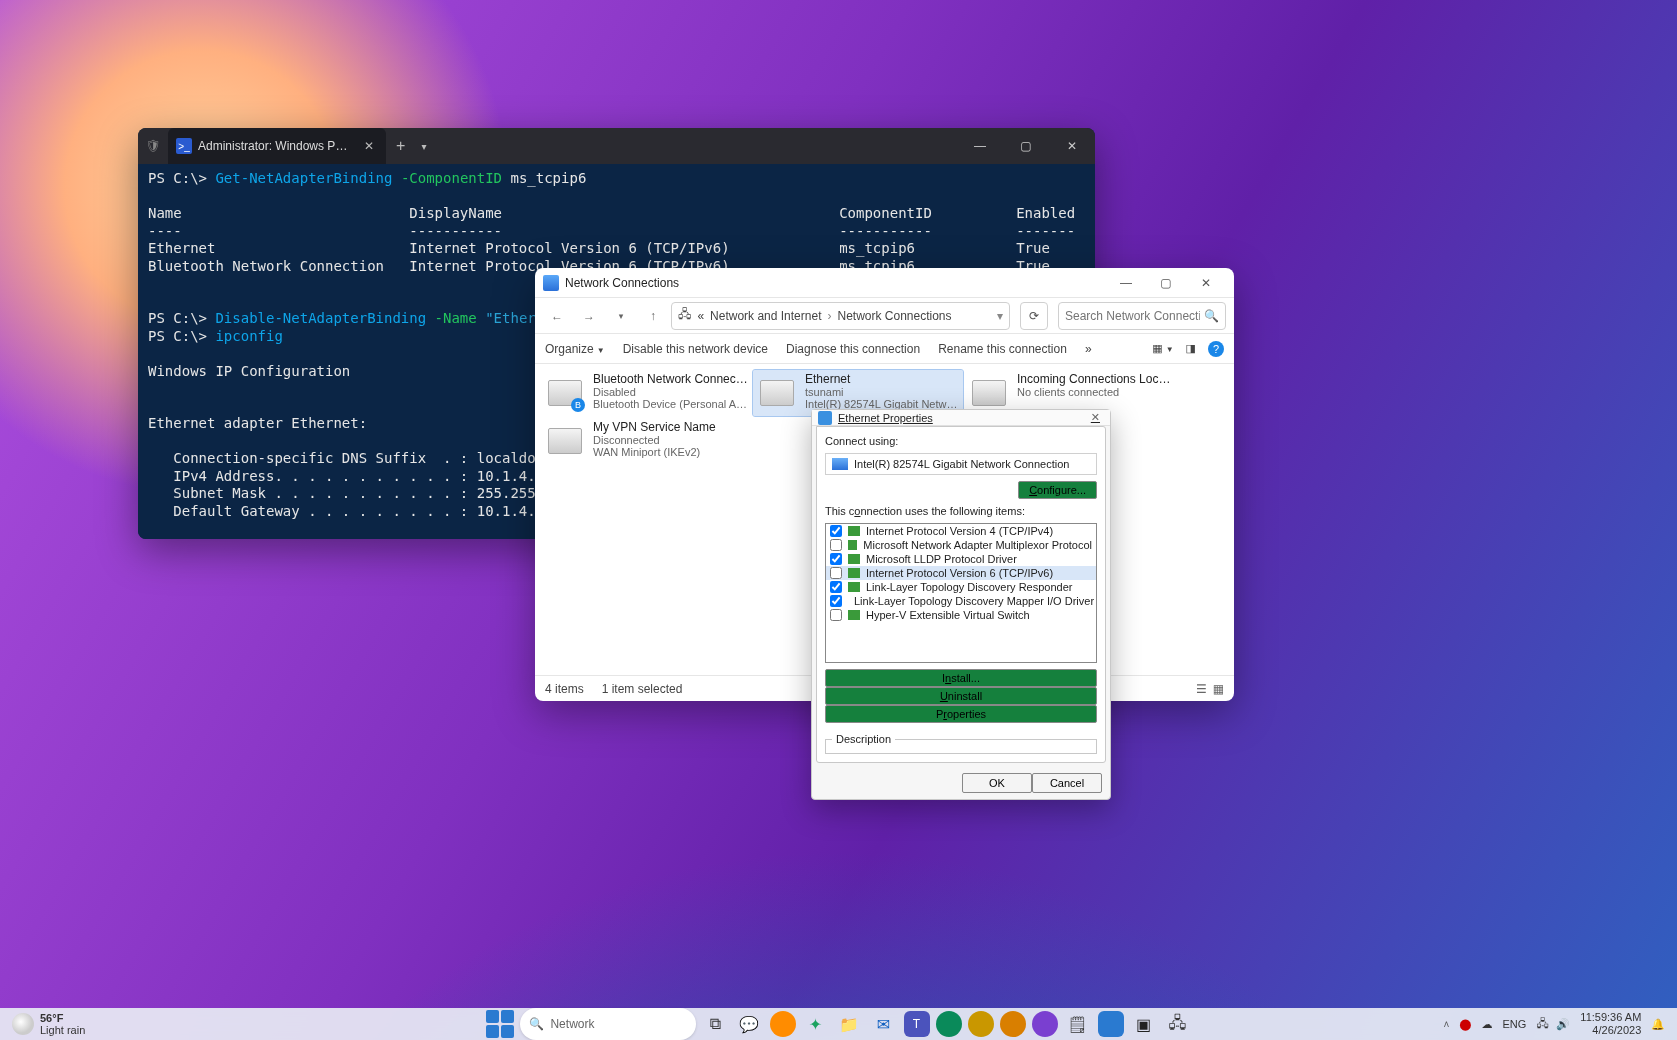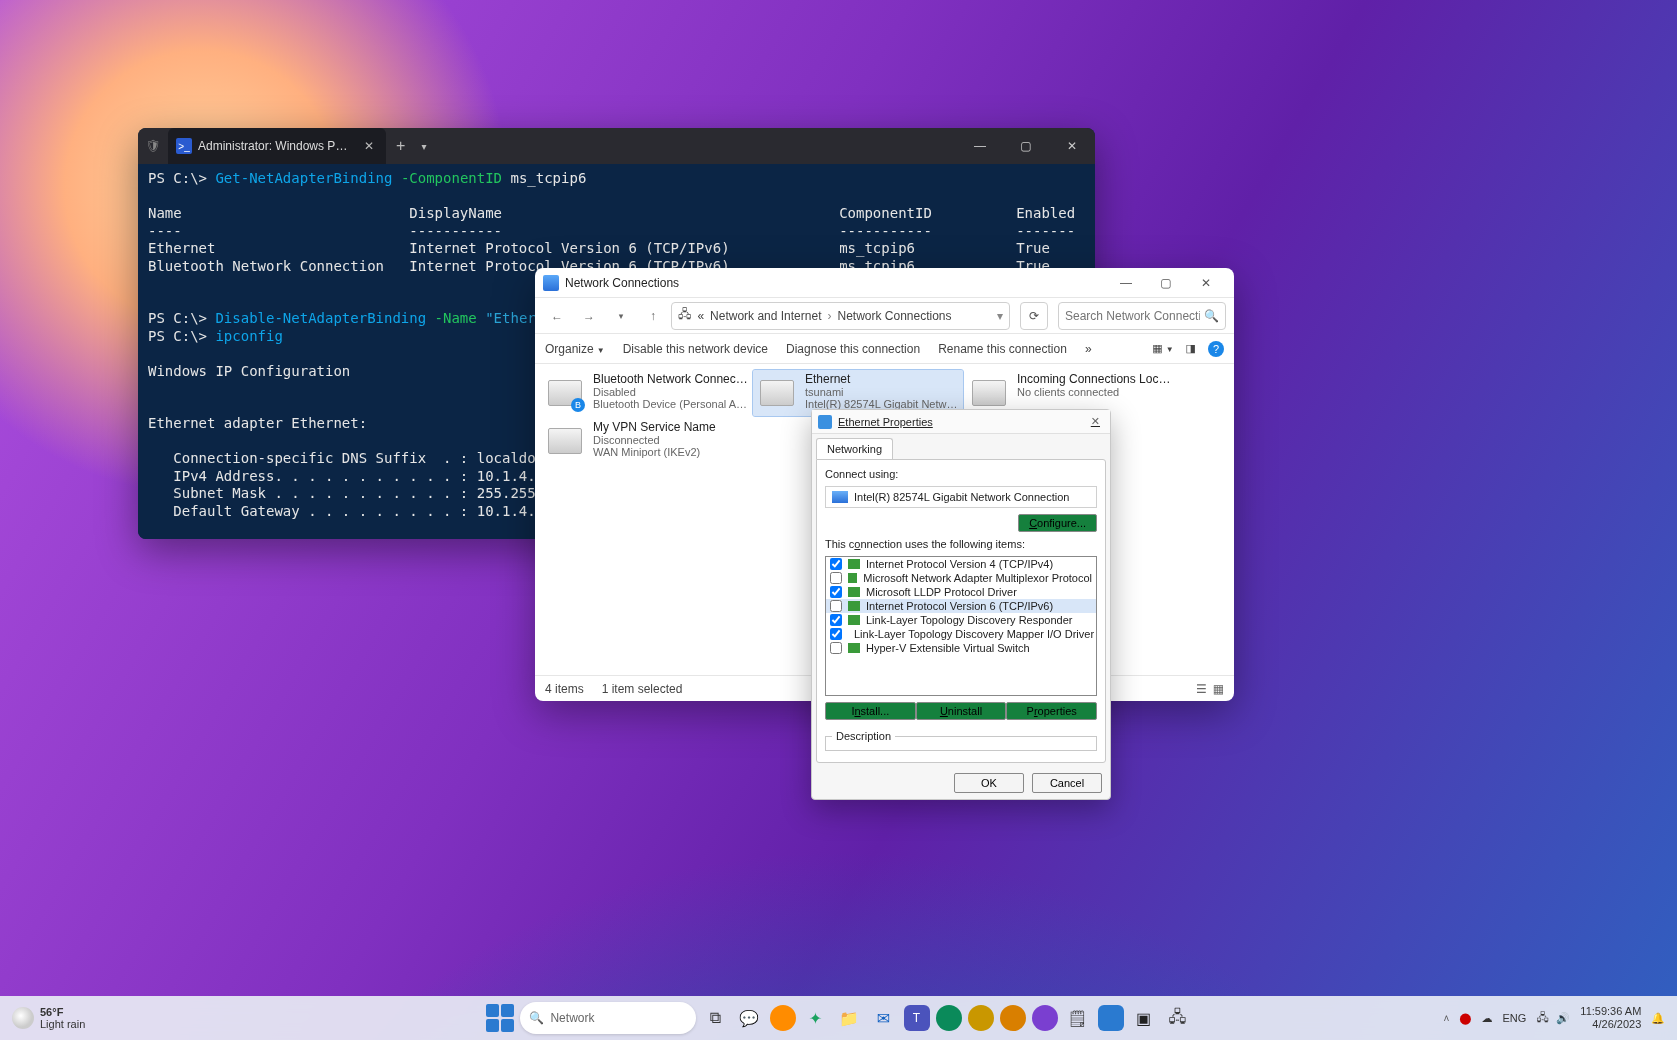--- a/index.html
+++ b/index.html
@@ -85,29 +85,29 @@
   .propdlg .tabcontent{flex:1;background:#fff;border:1px solid #c8c8c8;margin:0 4px 4px 4px;border-radius:0 3px 3px 3px;padding:8px;display:flex;flex-direction:column;gap:6px;}
   .propdlg .connectbox{border:1px solid #d0d0d0;padding:4px 6px;display:flex;align-items:center;gap:6px;background:#fff;}
   .propdlg .connectbox .nico{width:16px;height:12px;background:linear-gradient(#6ab0f8,#2a70d8);}
   .propdlg .cfgrow{display:flex;justify-content:flex-end;}
   .propdlg button.small{font-size:11px;padding:2px 10px;border:1px solid #888;background:#15803d;border-radius:2px;}
   .propdlg .itemlist{border:1px solid #888;height:140px;overflow-y:auto;overflow-x:auto;background:#fff;font-size:11px;}
   .propdlg .itemlist .row{display:flex;align-items:center;gap:6px;padding:1px 4px;white-space:nowrap;}
   .propdlg .itemlist .row.sel{background:#d8e6f8;}
   .propdlg .itemlist input[type=checkbox]{width:12px;height:12px;}
   .propdlg .itemlist .pi{width:12px;height:10px;background:#3a9a3a;display:inline-block;}
-  .propdlg .btnrow{display:flex;}
+  .propdlg .btnrow{display:flex;flex-direction:column;}
   .propdlg .btnrow button{flex:1;}
   .propdlg .descbox{border:1px solid #c8c8c8;padding:4px 6px;background:#fff;font-size:11px;}
-  .propdlg .dlgbtns{display:flex;justify-content:flex-end;gap:8px;padding:6px 8px;}
+  .propdlg .dlgbtns{display:flex;justify-content:flex-end;padding:6px 8px;}
   .propdlg .dlgbtns button{width:70px;padding:3px 0;font-size:11px;border:1px solid #888;background:#f4f4f4;border-radius:2px;}
   .underline-letter{text-decoration:underline;}
 
   
-  .taskbar{position:absolute;left:0;right:0;bottom:0;height:44px;background:rgba(232,236,244,.92);backdrop-filter:blur(8px);display:flex;align-items:center;padding:0 12px;font-size:12px;color:#333;margin-top:23px;}
+  .taskbar{position:absolute;left:0;right:0;bottom:0;height:32px;background:rgba(232,236,244,.92);backdrop-filter:blur(8px);display:flex;align-items:center;padding:0 12px;font-size:12px;color:#333;margin-top:23px;}
   .tb-weather{display:flex;align-items:center;gap:6px;}
   .tb-weather .wicon{width:22px;height:22px;border-radius:50%;background:radial-gradient(circle at 40% 40%,#fff 0%,#ccc 60%);}
   .tb-weather .wtxt{display:flex;flex-direction:column;line-height:1.1;font-size:11px;}
   .tb-center{position:absolute;left:50%;transform:translateX(-50%);display:flex;align-items:center;gap:6px;}
   .tb-center .start{width:28px;height:28px;display:grid;grid-template-columns:1fr 1fr;grid-template-rows:1fr 1fr;gap:2px;}
   .tb-center .start div{background:#2a7ad0;border-radius:2px;}
   .tb-center .search{width:176px;height:32px;background:#fff;border-radius:16px;display:flex;align-items:center;padding:0 10px;gap:6px;color:#666;box-shadow:0 1px 3px rgba(0,0,0,.15);}
   .tb-center .app{width:28px;height:28px;border-radius:6px;display:flex;align-items:center;justify-content:center;font-size:16px;}
   .tb-right{margin-left:auto;display:flex;align-items:center;gap:10px;font-size:11px;}
   .tb-right .chev{font-size:10px;color:#555;}
@@ -251,23 +251,20 @@
     </div>
   </div>
 </div>
 
 <div class="propdlg">
   <div class="titlebar">
     <span class="ico"></span>
     <span class="ttl">Ethernet Properties</span>
     <span class="x">✕</span>
   </div>
-  <div class="tabrow">
-    <div class="tab">Networking</div>
-  </div>
   <div class="tabcontent">
     <div>Connect using:</div>
     <div class="connectbox">
       <span class="nico"></span>
       <span>Intel(R) 82574L Gigabit Network Connection</span>
     </div>
     <div class="cfgrow">
         <button class="small"><span class="underline-letter">C</span><span id="cfgrest">onfigure...</span></button>
       </div>
     <div>This c<span class="underline-letter">o</span>nnection uses the following items:</div>

